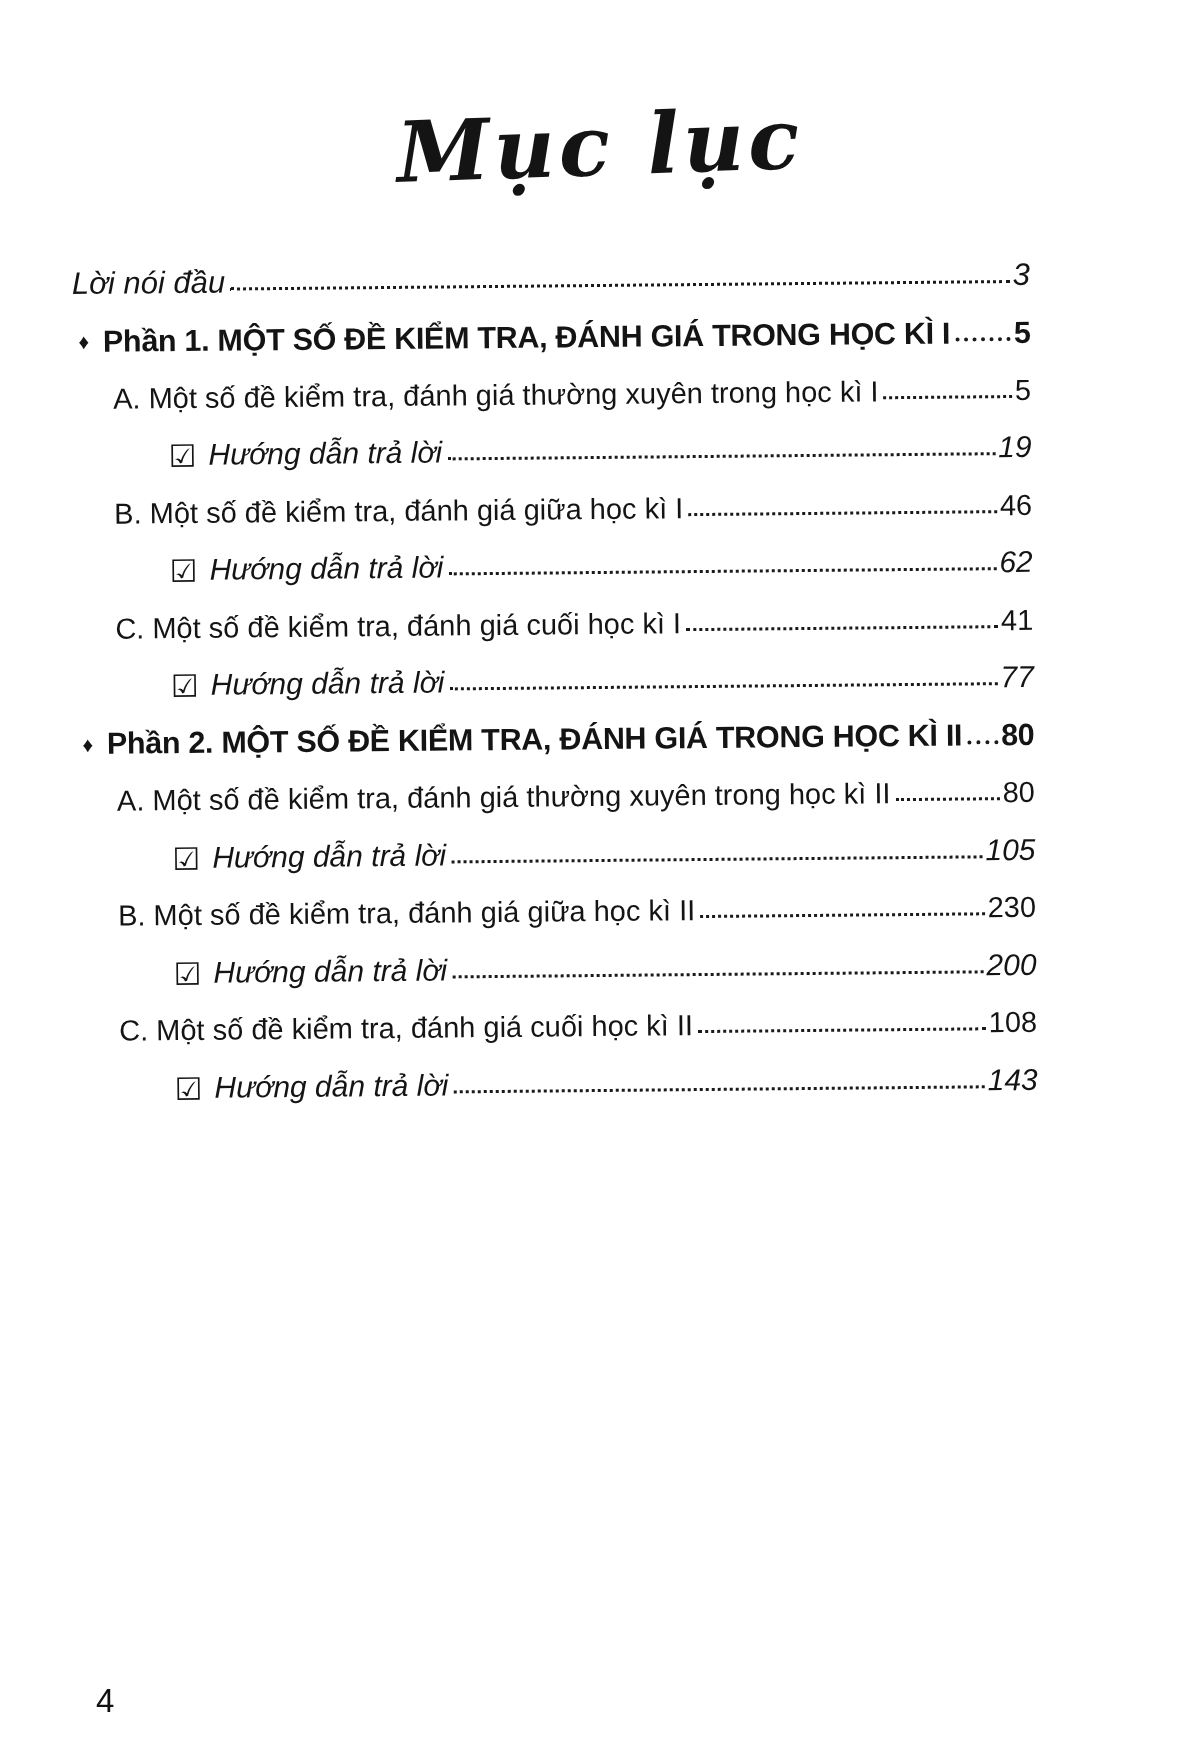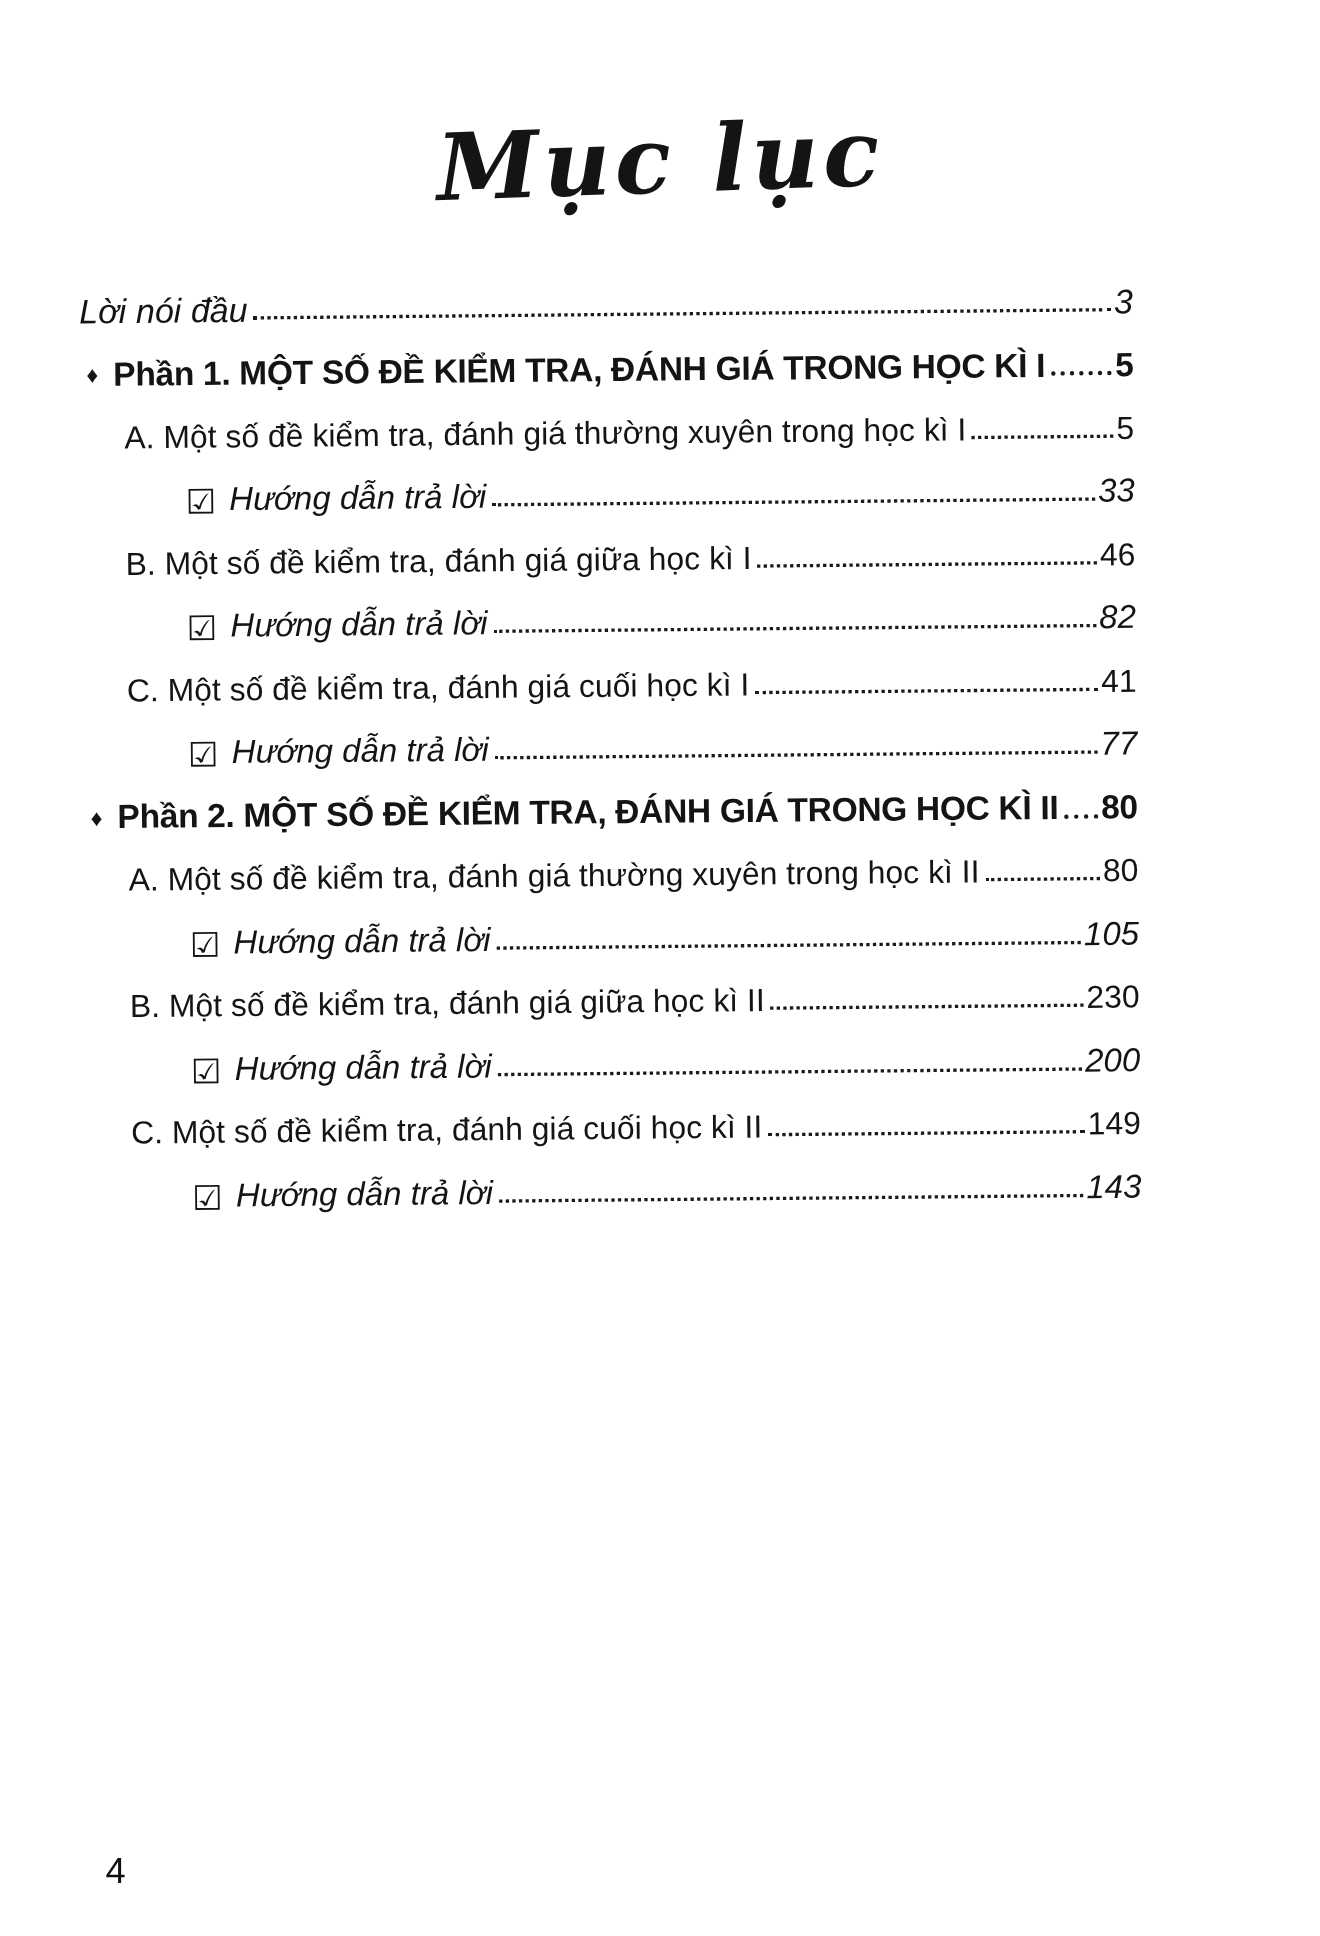--- a/index.html
+++ b/index.html
@@ -107,34 +107,34 @@
     <div class="toc-row row-section">
       <span class="label">A. Một số đề kiểm tra, đánh giá thường xuyên trong học kì I</span>
       <span class="leader"></span>
       <span class="pagenum">5</span>
     </div>
 
     <div class="toc-row row-guide">
       <span class="checkbox">☑</span>
       <span class="label">Hướng dẫn trả lời</span>
       <span class="leader"></span>
-      <span class="pagenum">33</span>
+      <span class="pagenum">19</span>
     </div>
 
     <div class="toc-row row-section">
       <span class="label">B. Một số đề kiểm tra, đánh giá giữa học kì I</span>
       <span class="leader"></span>
       <span class="pagenum">46</span>
     </div>
 
     <div class="toc-row row-guide">
       <span class="checkbox">☑</span>
       <span class="label">Hướng dẫn trả lời</span>
       <span class="leader"></span>
-      <span class="pagenum">82</span>
+      <span class="pagenum">62</span>
     </div>
 
     <div class="toc-row row-section">
       <span class="label">C. Một số đề kiểm tra, đánh giá cuối học kì I</span>
       <span class="leader"></span>
       <span class="pagenum">41</span>
     </div>
 
     <div class="toc-row row-guide">
       <span class="checkbox">☑</span>
@@ -172,21 +172,21 @@
     <div class="toc-row row-guide">
       <span class="checkbox">☑</span>
       <span class="label">Hướng dẫn trả lời</span>
       <span class="leader"></span>
       <span class="pagenum">200</span>
     </div>
 
     <div class="toc-row row-section">
       <span class="label">C. Một số đề kiểm tra, đánh giá cuối học kì II</span>
       <span class="leader"></span>
-      <span class="pagenum">149</span>
+      <span class="pagenum">108</span>
     </div>
 
     <div class="toc-row row-guide">
       <span class="checkbox">☑</span>
       <span class="label">Hướng dẫn trả lời</span>
       <span class="leader"></span>
       <span class="pagenum">143</span>
     </div>
 
   </div>

